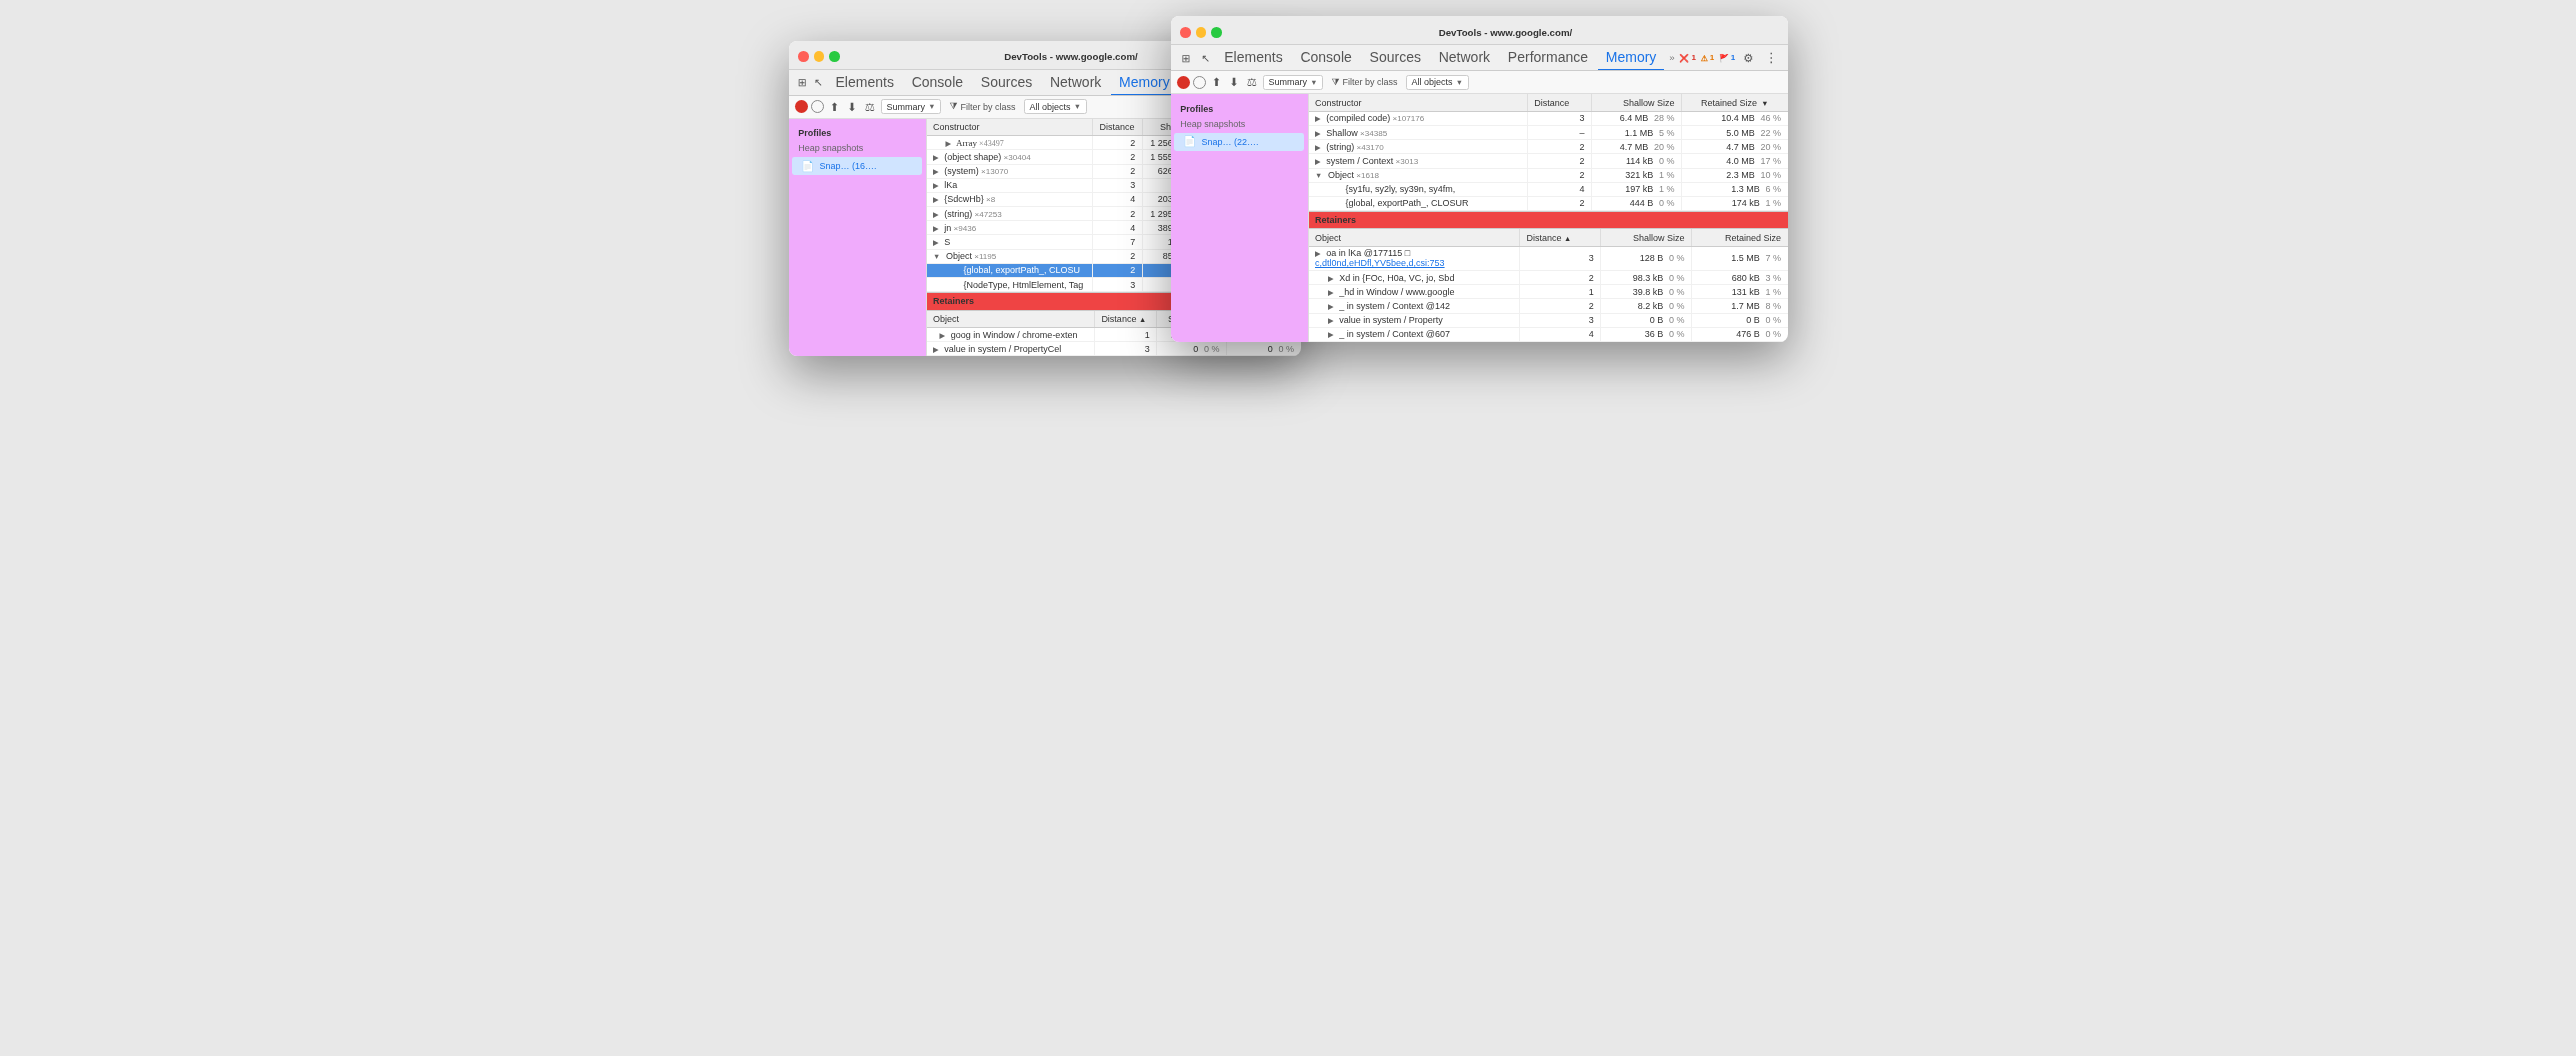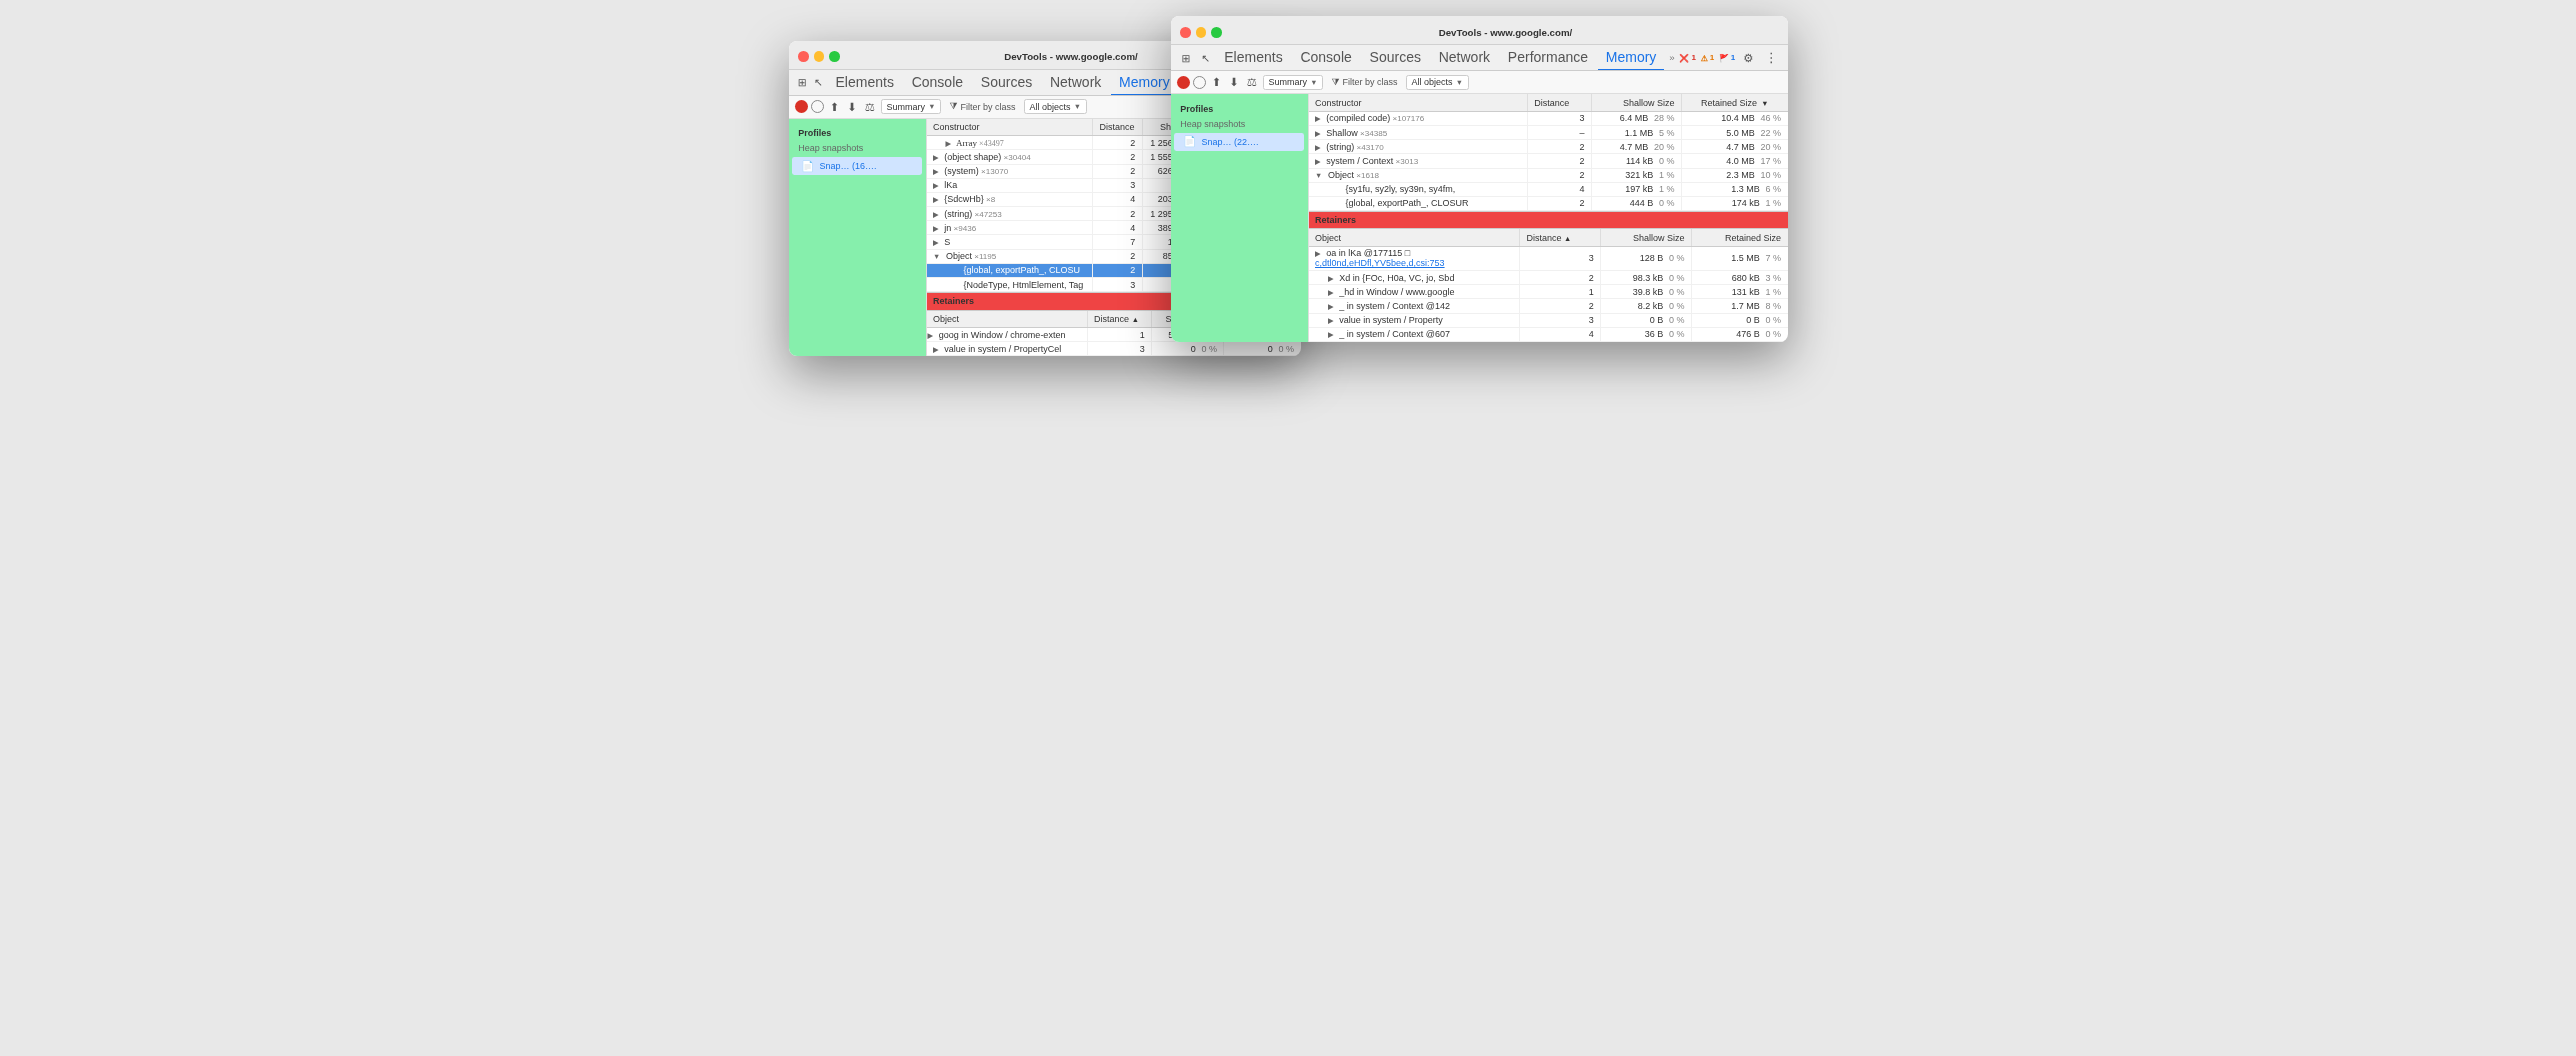--- a/index.html
+++ b/index.html
@@ -204,21 +204,21 @@
     
     .main-content {
       display: flex;
       flex: 1;
       overflow: hidden;
     }
 
     
     .sidebar {
       width: 138px;
-      background: #86efac;
+      background: #f0abfc;
       border-right: 0.8px solid #ddd;
       padding: 6.5px 0;
       flex-shrink: 0;
     }
 
     .sidebar-title {
       font-size: 9px;
       font-weight: 600;
       color: #333;
       padding: 3.2px 9.7px 1.6px;
@@ -530,21 +530,21 @@
           <thead>
             <tr>
               <th><span>Object</span></th>
               <th><span>Distance</span> <span style="font-size:7.3px;">▲</span></th>
               <th style="text-align:right;"><span>Shallow Size</span></th>
               <th style="text-align:right;"><span>Retained Size</span></th>
             </tr>
           </thead>
           <tbody id="retainer-tbody-1">
           <tr>
-      <td style="padding-left:1px;">
+      <td style="padding-left:13px;">
         <span class="expand-arrow">▶</span>
         <span>goog in Window / chrome-exten</span>
       </td>
       <td class="num-col">1</td>
       <td class="num-col">53 476 <span class="pct-col">0 %</span></td>
       <td class="num-col">503 444 <span class="pct-col">3 %</span></td>
     </tr>
               <tr>
       <td style="padding-left:6.5px;">
         <span class="expand-arrow">▶</span>

